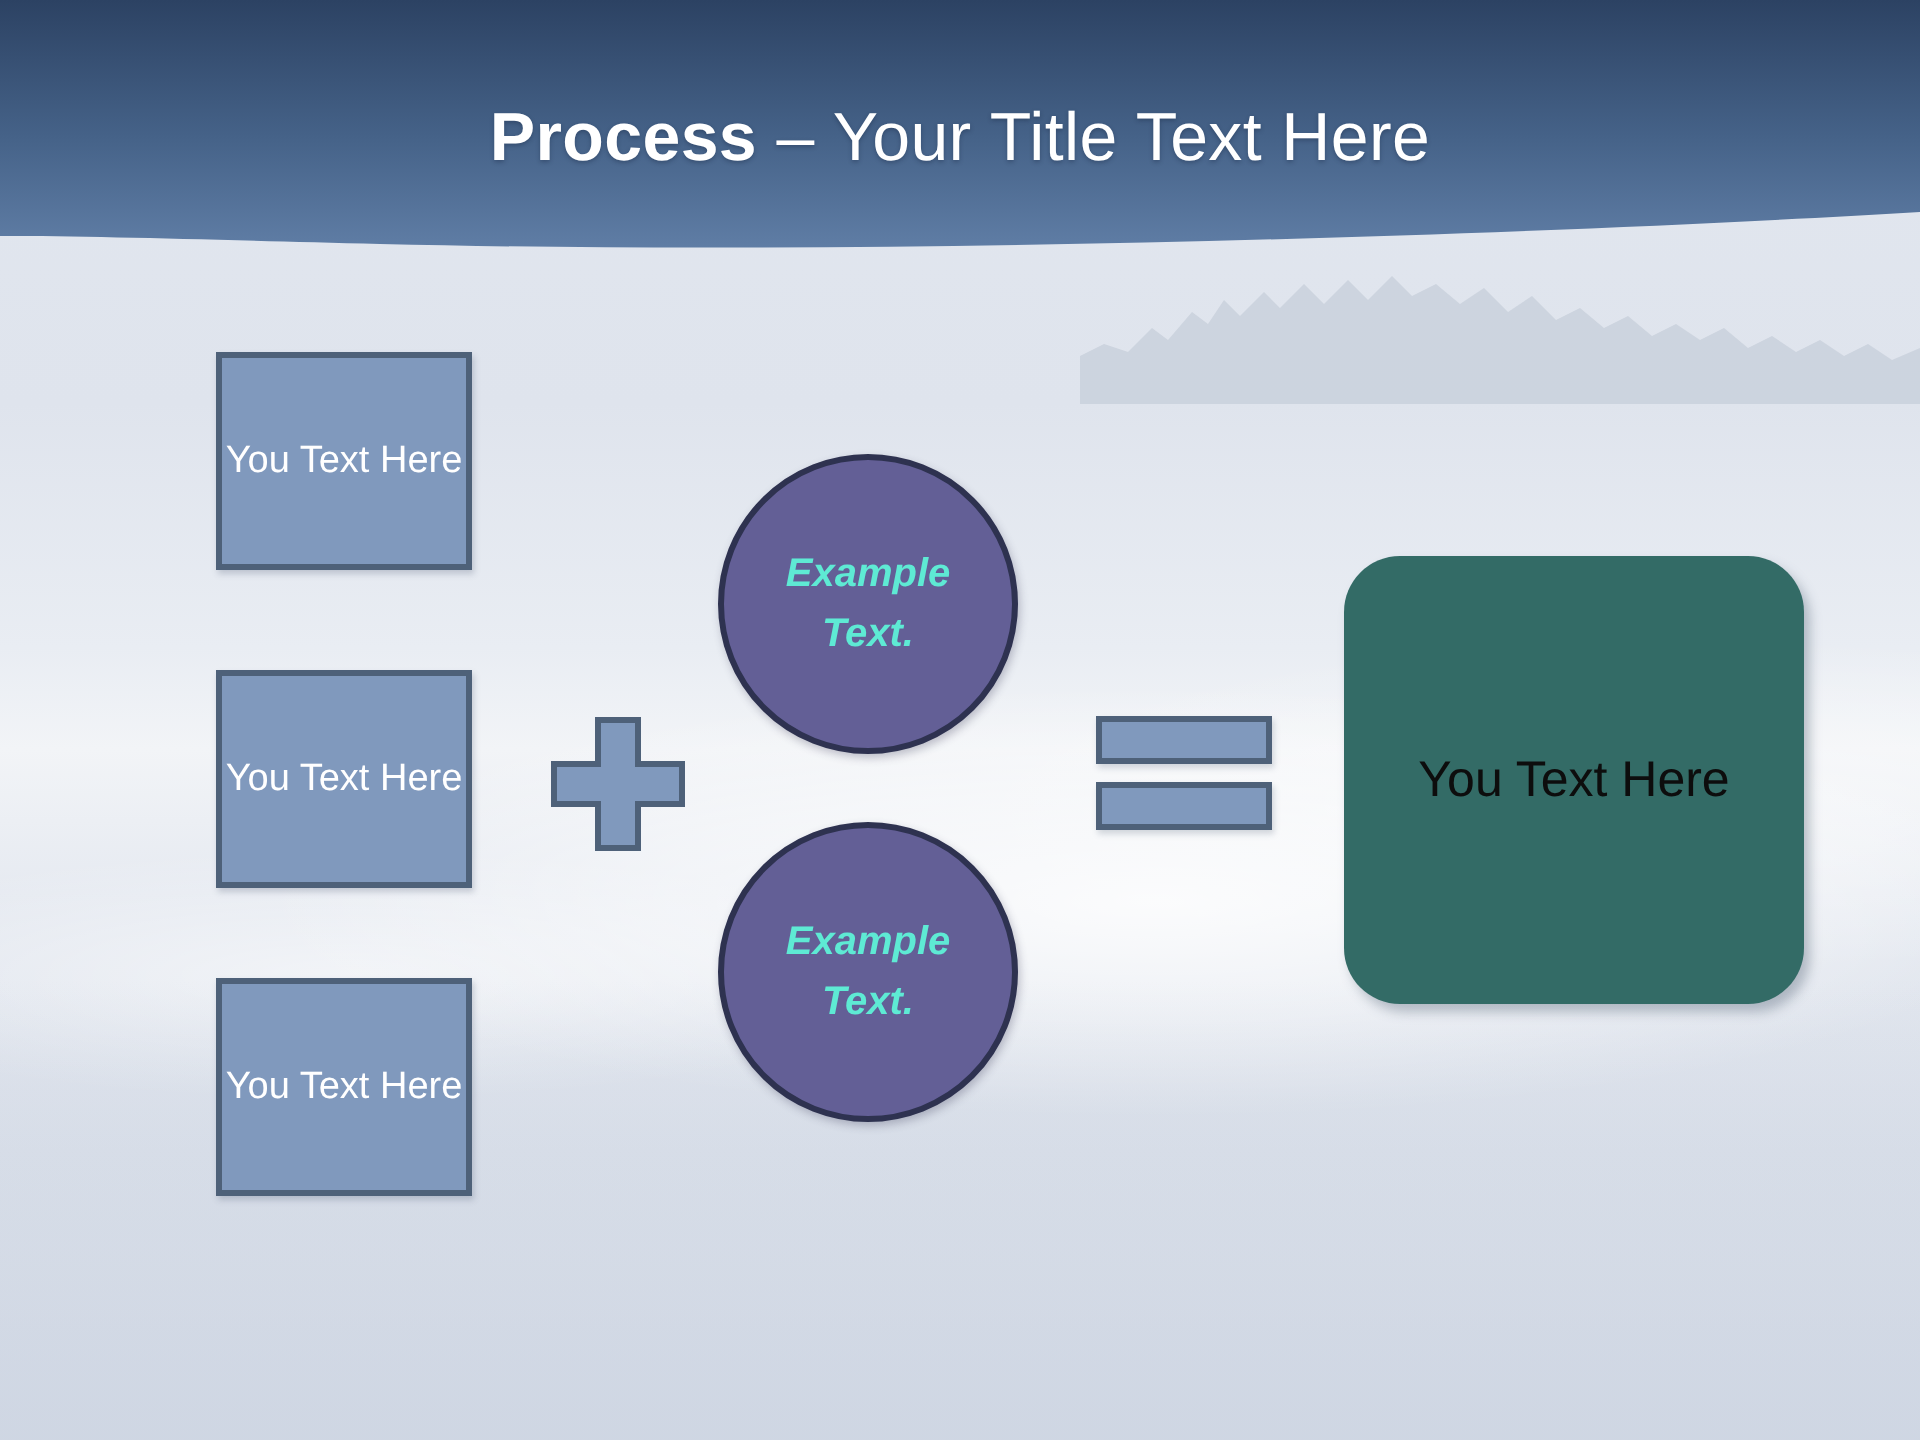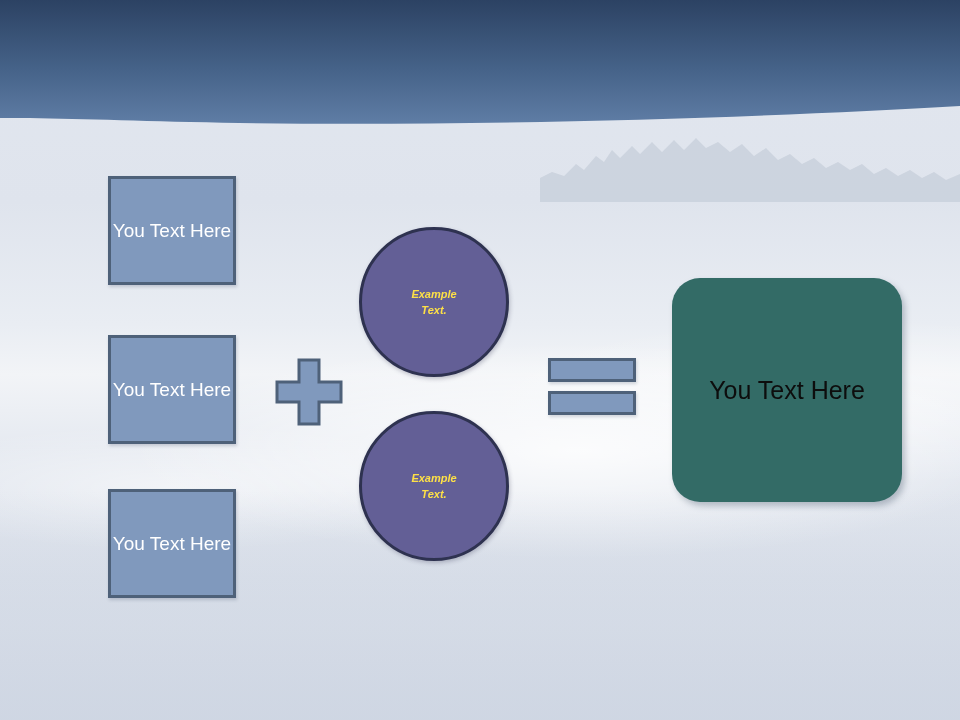--- a/index.html
+++ b/index.html
@@ -117,22 +117,22 @@
     position: absolute;
     width: 150px; height: 150px;
     border-radius: 50%;
     background: #635f96;
     border: 3px solid #2e3250;
     box-sizing: border-box;
     display: flex;
     flex-direction: column;
     align-items: center;
     justify-content: center;
-    color: #fde047;
-    font-size: 11px;
+    color: #5eead4;
+    font-size: 20px;
     font-weight: bold;
     font-style: italic;
     line-height: 1.5;
     text-align: center;
     box-shadow: 1px 2px 4px rgba(60,60,90,0.3);
   }
   .circle-1 { left: 359px; top: 227px; }
   .circle-2 { left: 359px; top: 411px; }
 
   
@@ -191,20 +191,23 @@
     <defs>
       <linearGradient id="hdrGrad" x1="0" y1="0" x2="0" y2="1">
         <stop offset="0%" stop-color="#2c4263"></stop>
         <stop offset="55%" stop-color="#456288"></stop>
         <stop offset="100%" stop-color="#5f7da5"></stop>
       </linearGradient>
     </defs>
     <path d="M0,0 L960,0 L960,106 C760,118 440,128 190,122 C110,120 50,118 0,118 Z" fill="url(#hdrGrad)"></path>
   </svg>
 
+  <div class="title">
+    <span class="strong">Process</span><span class="light"> – Your Title Text Here</span>
+  </div>
 
   <div class="input-box box-1">
     <span>You Text Here</span>
   </div>
   <div class="input-box box-2">
     <span>You Text Here</span>
   </div>
   <div class="input-box box-3">
     <span>You Text Here</span>
   </div>

